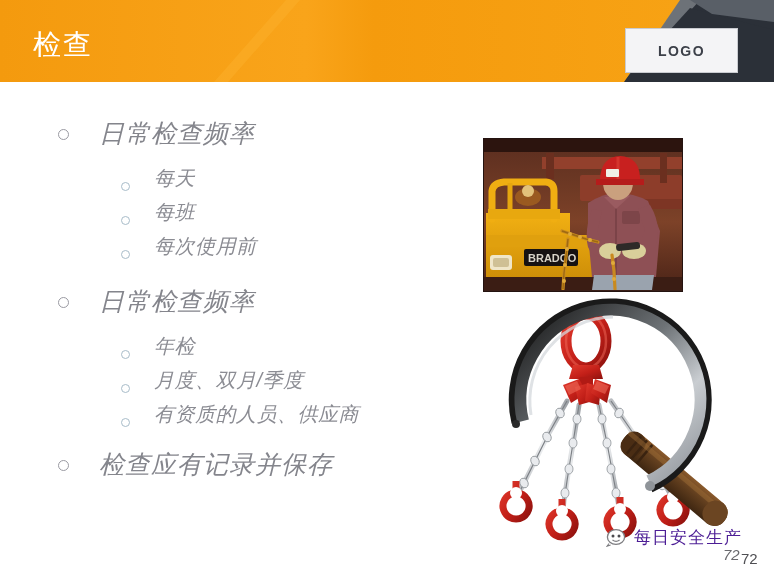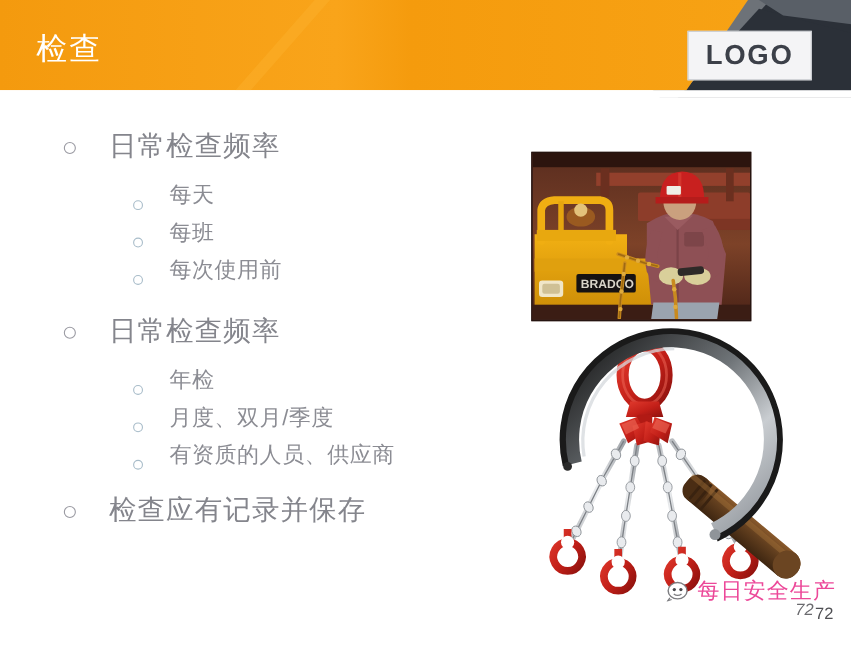--- a/index.html
+++ b/index.html
@@ -54,33 +54,34 @@
     width: 113px;
     height: 45px;
     background: #f4f4f6;
     border: 1px solid #c9cbd0;
     box-sizing: border-box;
     display: flex;
     align-items: center;
     justify-content: center;
   }
   .logo-box .logo-text {
-    font-size: 25px;
+    font-size: 14px;
     font-weight: bold;
     color: #3c4049;
     letter-spacing: 1.5px;
   }
 
   
   #content {
     position: absolute;
     left: 0;
     top: 89px;
     width: 470px;
     height: 498px;
+    font-style: italic;
   }
 
   .group { position: absolute; left: 0; width: 470px; }
   #grp0 { top: 24px; }
   #grp1 { top: 192px; }
   #grp2 { top: 355px; }
 
   .l1-row {
     display: flex;
     align-items: center;
@@ -156,22 +157,22 @@
   #watermark {
     position: absolute;
     left: 606px;
     top: 524px;
     display: flex;
     align-items: center;
     height: 26px;
   }
   .wm-icon { width: 22px; height: 20px; flex: none; margin-right: 6px; }
   .wm-text {
-    font-size: 20px;
-    color: #ec4899;
+    font-size: 17px;
+    color: #4c1d95;
     letter-spacing: 1px;
     white-space: nowrap;
   }
   .page-num-italic {
     position: absolute;
     left: 723px;
     top: 546px;
     font-size: 15px;
     font-style: italic;
     color: #6a6a6e;

